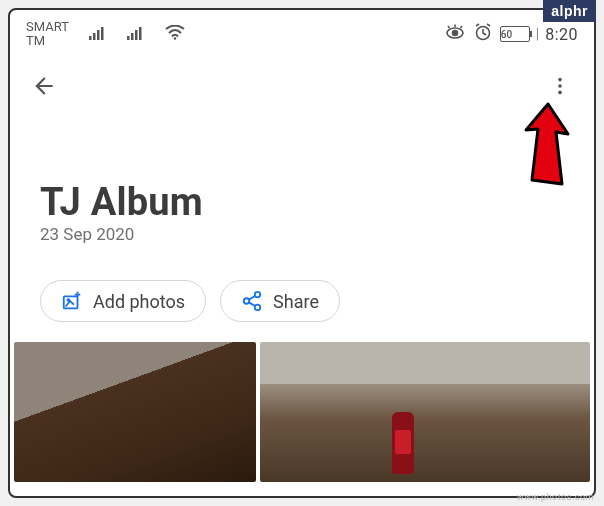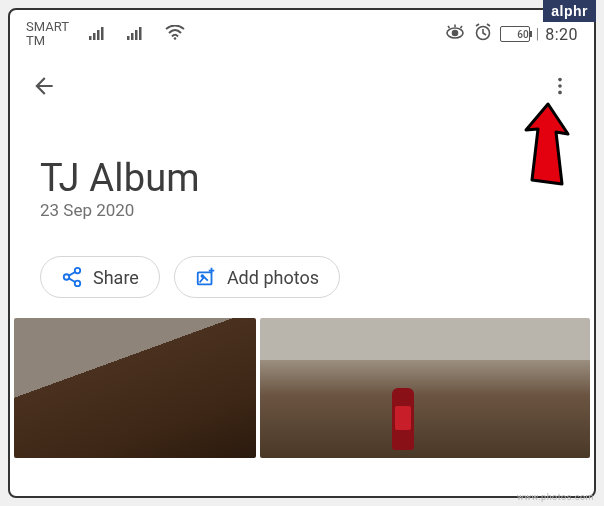--- a/index.html
+++ b/index.html
@@ -28,41 +28,41 @@
     font-size: 14px;
     color: #333;
     justify-content: space-between;
   }
   .status-left { display: flex; align-items: center; gap: 20px; }
   .carrier { font-size: 13px; line-height: 1.1; color:#555; }
   .status-right { display: flex; align-items: center; gap: 8px; font-size: 17px; color:#444;}
   .battery-box {
     border: 1.5px solid #555; border-radius: 2px;
     width: 30px; height: 16px; font-size: 10px;
-    display:flex; align-items:center; justify-content:flex-end;
+    display:flex; align-items:center; justify-content:flex-start;
     position:relative; color:#555; font-weight:500;
   }
   .battery-box::after{
     content:""; position:absolute; right:-3px; top:4px;
     width:2px; height:6px; background:#555;
   }
   .clock { font-size: 16px; letter-spacing: 0.5px; color:#444;}
   
   .app-bar {
     height: 56px;
     display: flex;
     align-items: center;
     justify-content: space-between;
     padding: 0 20px;
   }
   .back-arrow { width: 28px; height: 28px; display:flex; align-items:center; justify-content:center; cursor:pointer;}
   .more-dots { width: 28px; height: 28px; display:flex; align-items:center; justify-content:center; cursor:pointer;}
   
   .title-area { padding: 42px 30px 18px 30px; }
-  .album-title { font-size: 38px; font-weight: 400; color: #3c3c3c; letter-spacing: 0.2px;}
+  .album-title { font-size: 38px; font-weight: 700; color: #3c3c3c; letter-spacing: 0.2px; margin-top: 24px;}
   .album-date { font-size: 17px; color: #707070; }
   
   .actions { display:flex; gap: 14px; padding: 18px 30px 20px 30px;}
   .chip {
     display:flex; align-items:center; gap:10px;
     border: 1.5px solid #d6d6d6; border-radius: 24px;
     padding: 9px 20px; font-size: 18px; color:#444;
     cursor:pointer; background:#fff;
   }
   .chip svg { display:block; }
@@ -196,42 +196,42 @@
         </svg>
     </div>
   </div>
 
   <div class="title-area">
     <div class="album-title">TJ Album</div>
     <div class="album-date">23 Sep 2020</div>
   </div>
 
   <div class="actions">
+    <div class="chip">
+      <svg width="22" height="22" viewBox="0 0 24 24">
+        <g fill="none" stroke="#1a73e8" stroke-width="2">
+          <rect x="3" y="7" width="15" height="13" rx="1"></rect>
+          <path d="M5 18 L10 12 L14 16"></path>
+          <circle cx="8" cy="11" r="1" fill="#1a73e8"></circle>
+          <path d="M18 2 L18 8 M15 5 L21 5"></path>
+        </g>
+      </svg>
+      <span>Add photos</span>
+    </div>
     <div class="chip">
       <svg width="22" height="22" viewBox="0 0 24 24">
         <g fill="none" stroke="#1a73e8" stroke-width="2">
           <circle cx="18" cy="5" r="3"></circle>
           <circle cx="6" cy="12" r="3"></circle>
           <circle cx="18" cy="19" r="3"></circle>
           <line x1="8.6" y1="10.5" x2="15.4" y2="6.5"></line>
           <line x1="8.6" y1="13.5" x2="15.4" y2="17.5"></line>
         </g>
       </svg>
       <span>Share</span>
-    </div>
-    <div class="chip">
-      <svg width="22" height="22" viewBox="0 0 24 24">
-        <g fill="none" stroke="#1a73e8" stroke-width="2">
-          <rect x="3" y="7" width="15" height="13" rx="1"></rect>
-          <path d="M5 18 L10 12 L14 16"></path>
-          <circle cx="8" cy="11" r="1" fill="#1a73e8"></circle>
-          <path d="M18 2 L18 8 M15 5 L21 5"></path>
-        </g>
-      </svg>
-      <span>Add photos</span>
     </div>
   </div>
 
   <div class="photos">
     <div class="photo p1"></div>
     <div class="photo p2">
       <div class="bottle"></div>
     </div>
   </div>
 

